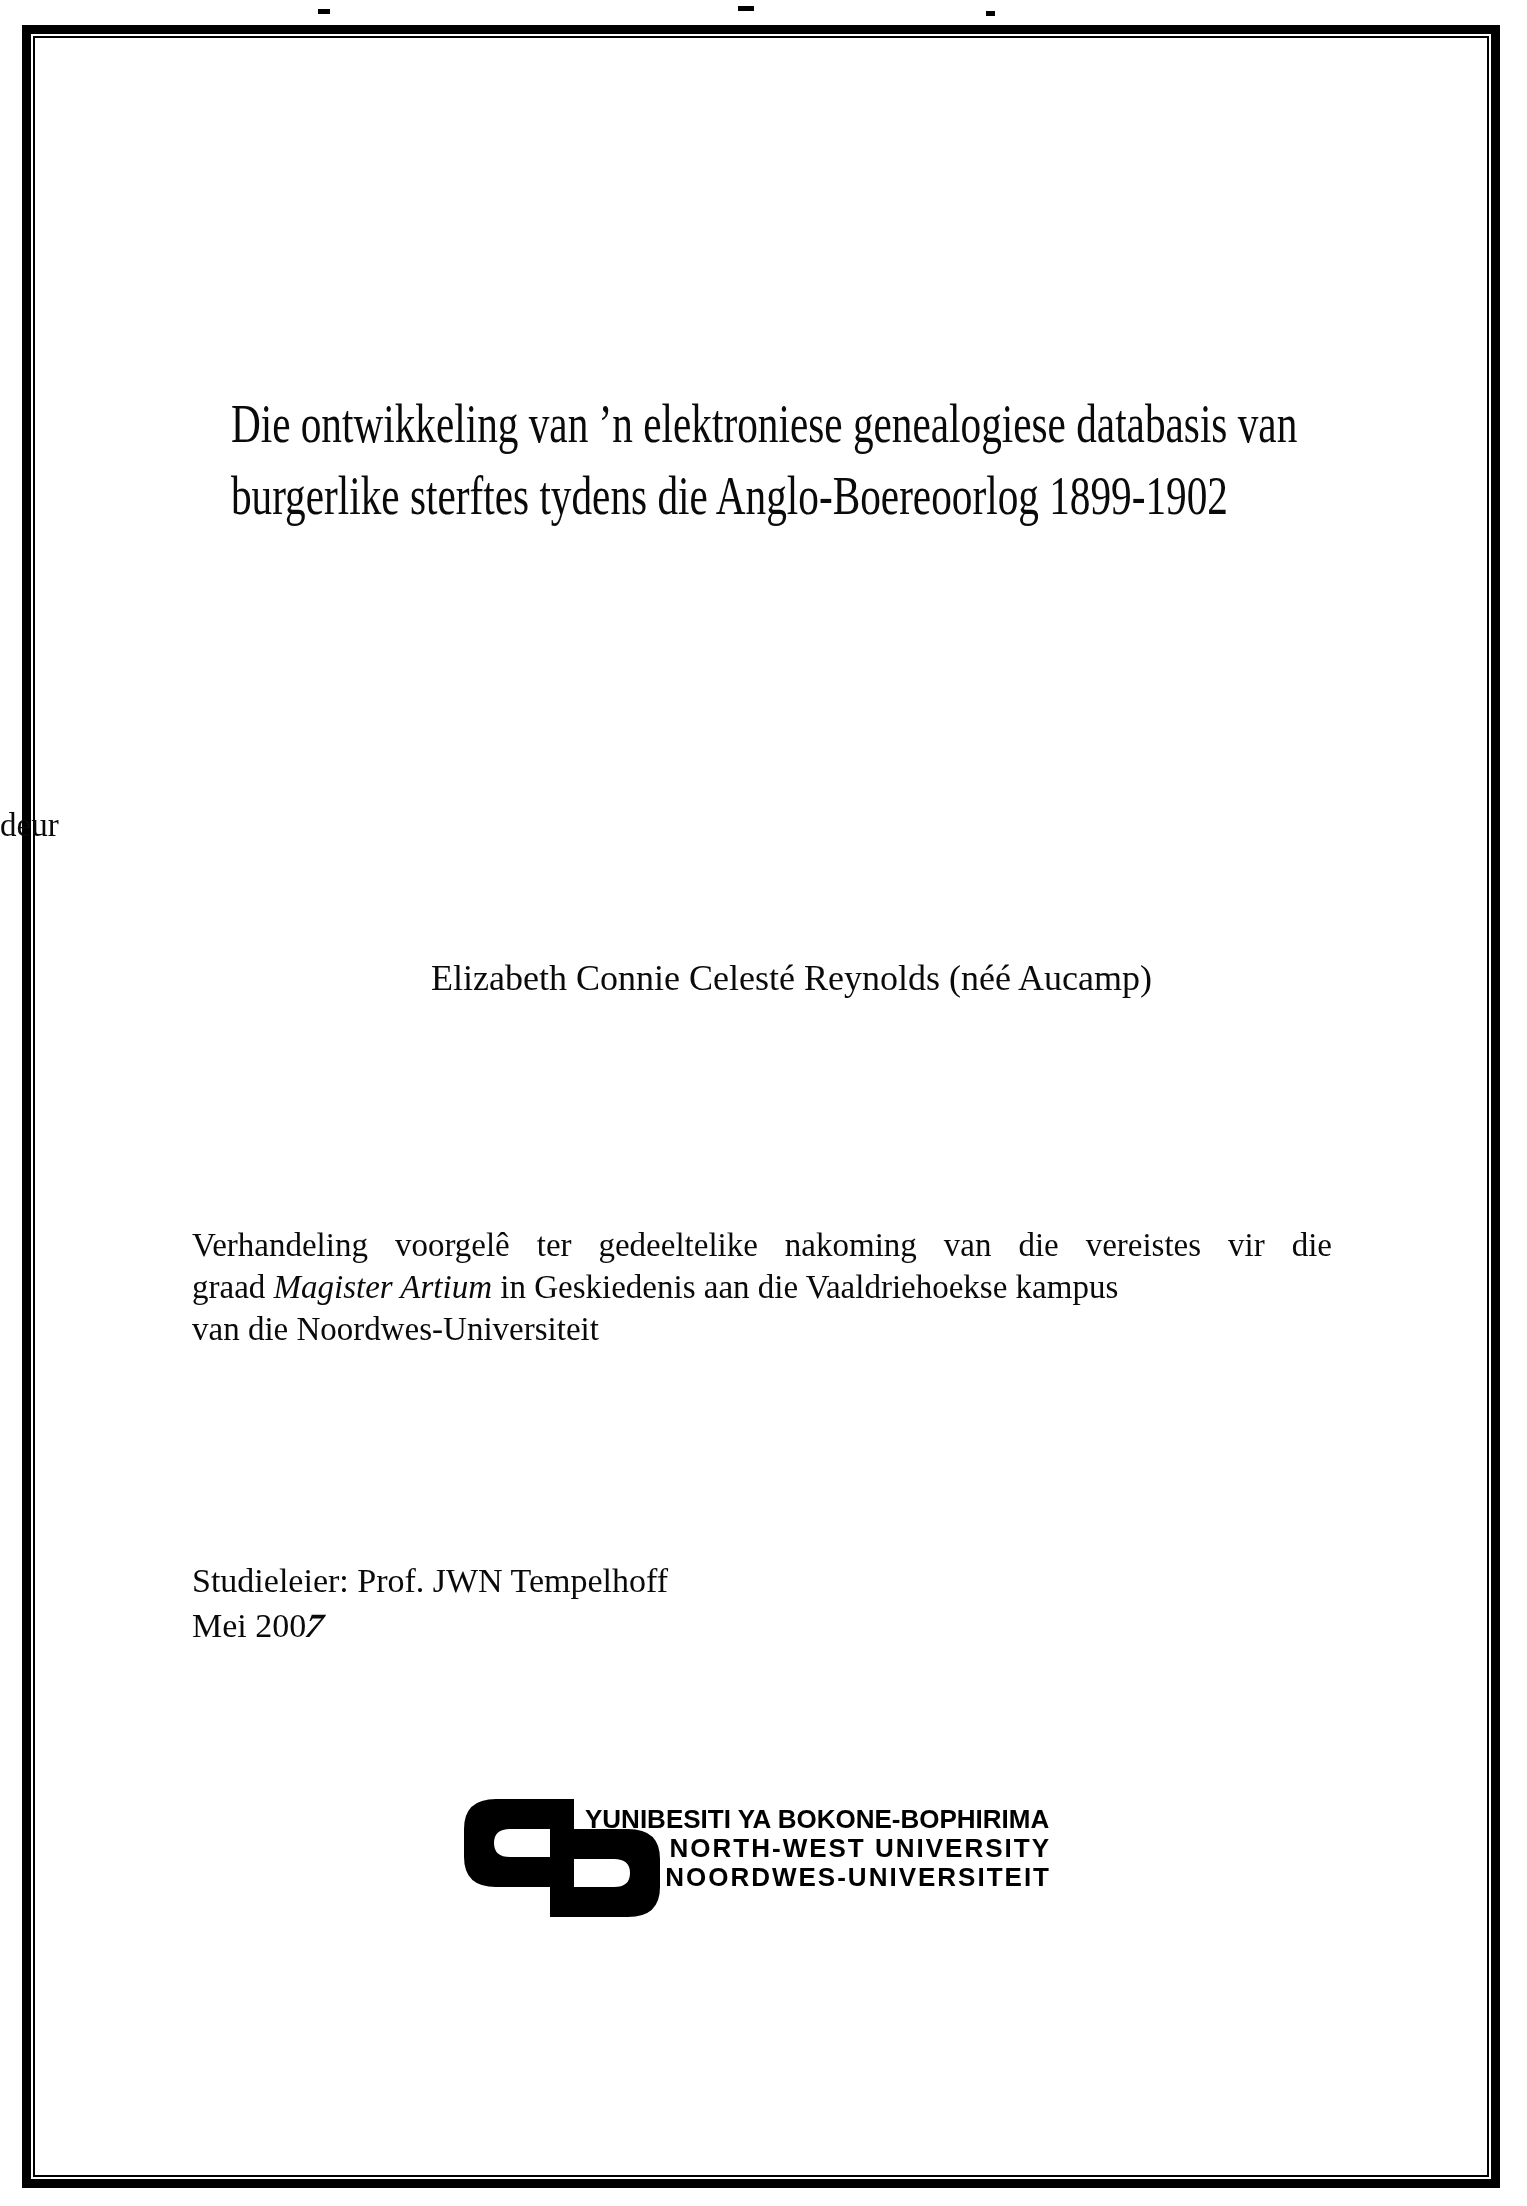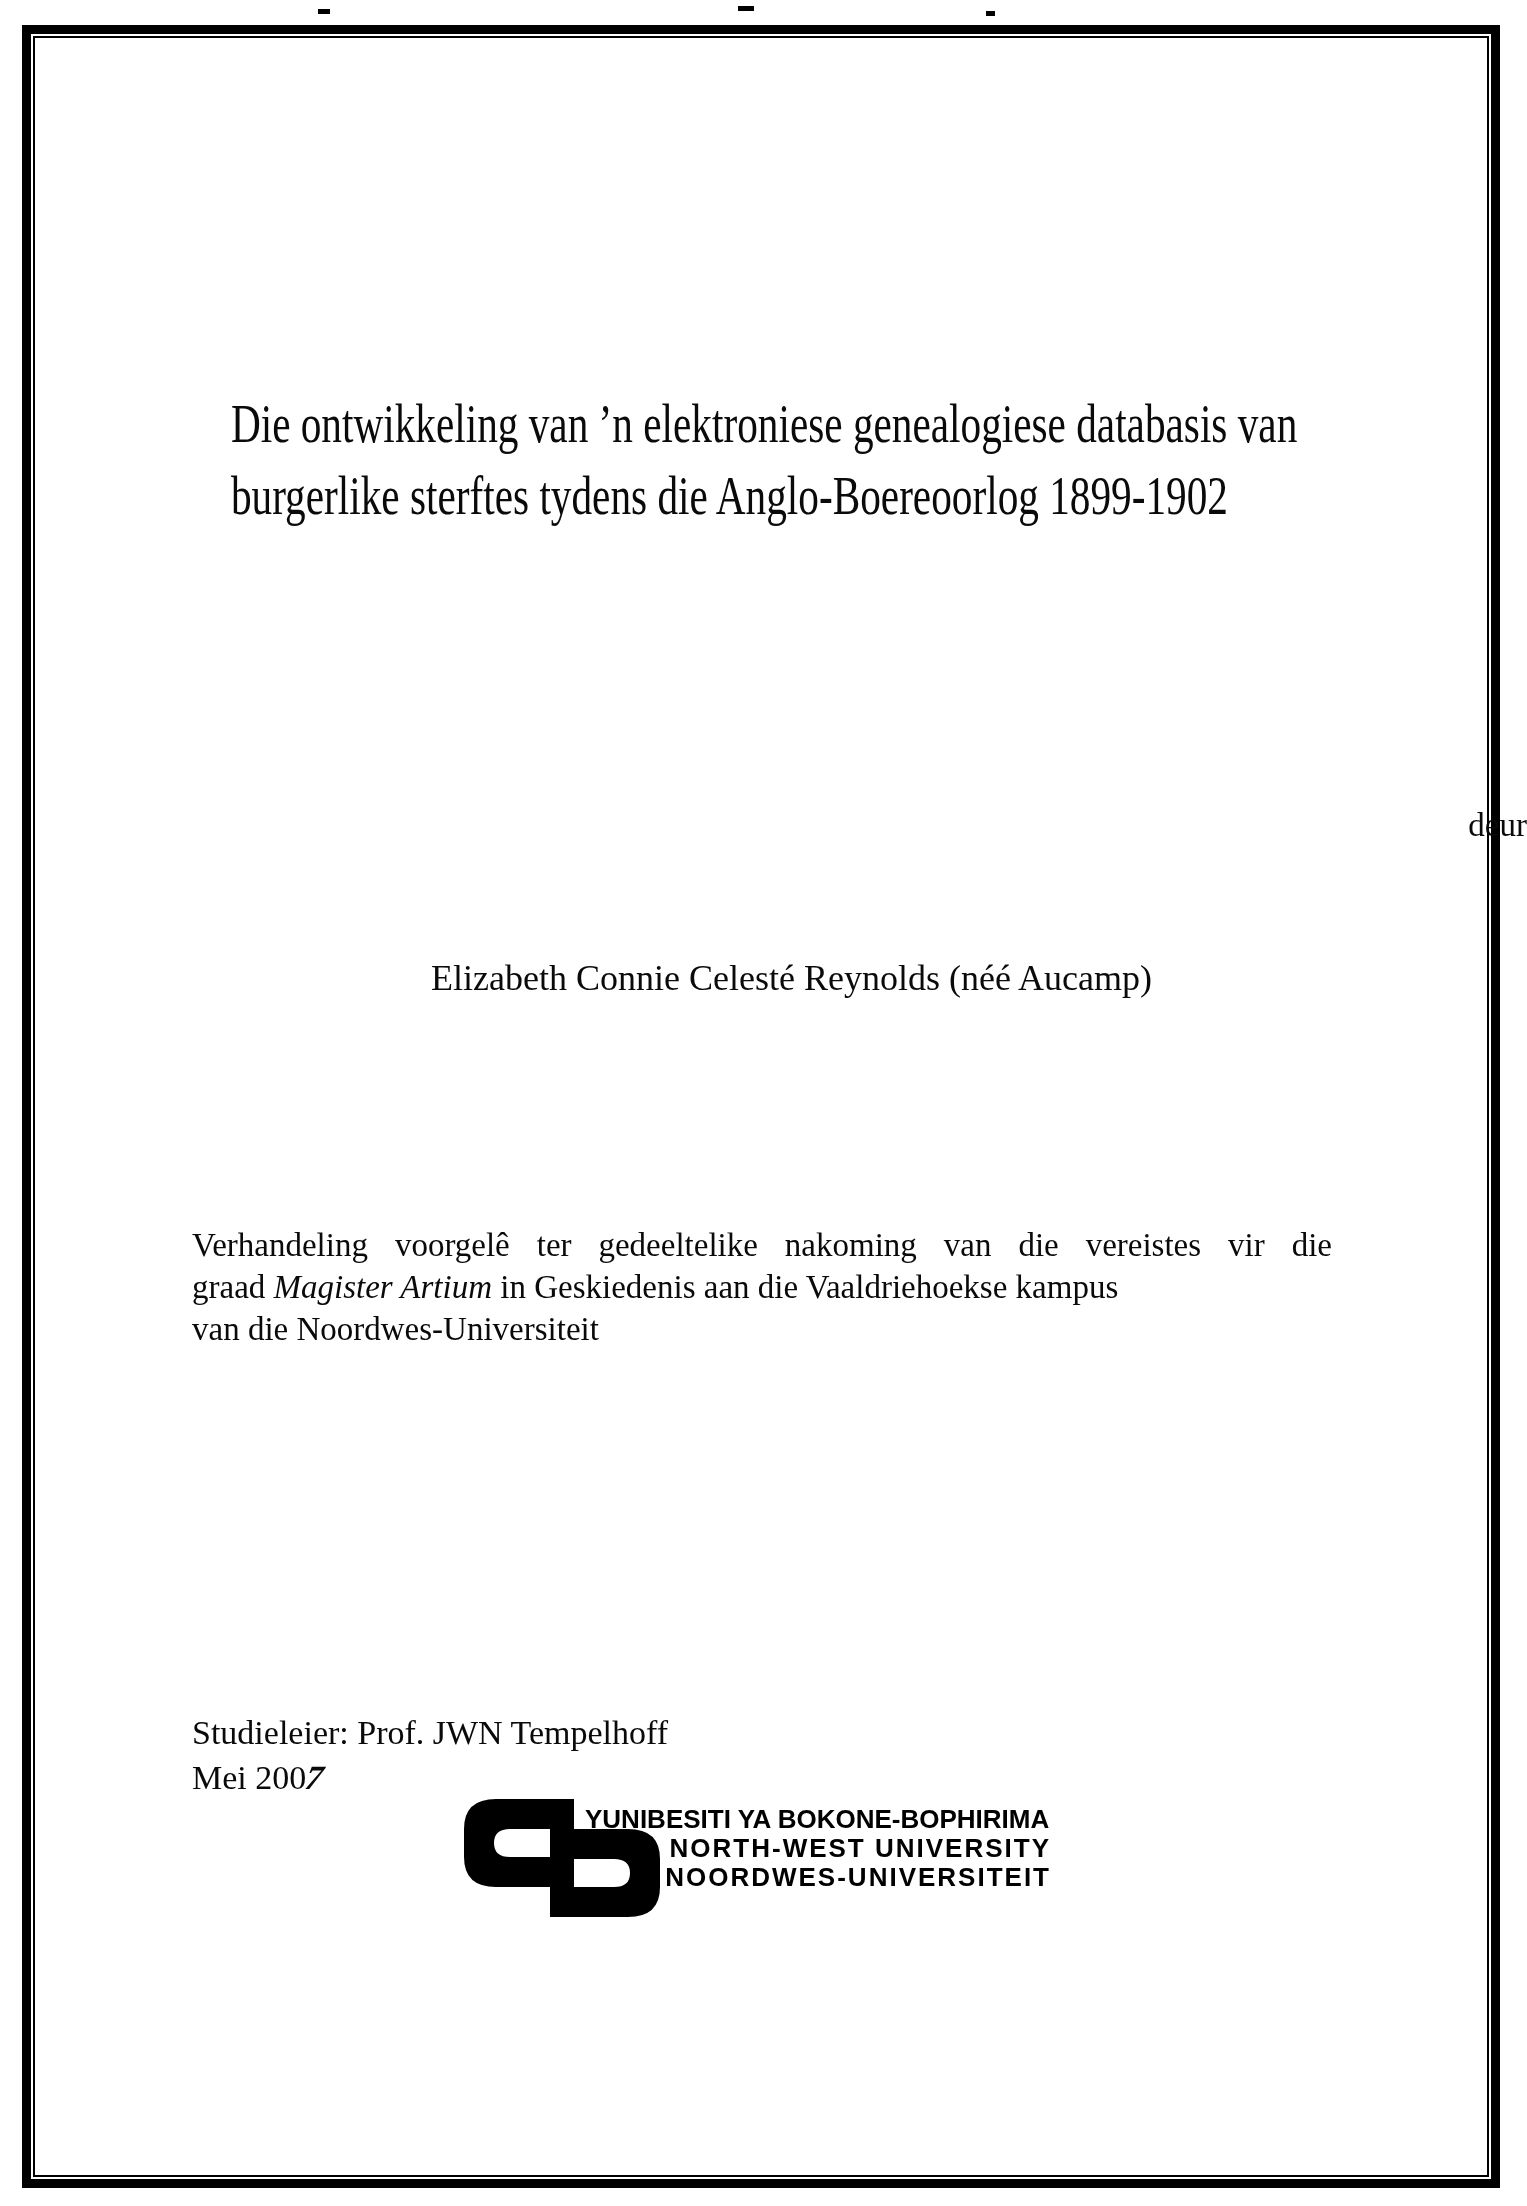--- a/index.html
+++ b/index.html
@@ -40,21 +40,21 @@
     line-height: 72px;
     white-space: nowrap;
     padding-left: 40px;
   }
   .title-line { transform: scaleX(0.75); transform-origin: 50% 50%; }
 
   .byline {
     position: absolute;
     left: 0; top: 805px;
     width: 1527px;
-    text-align: right;
+    text-align: left;
     font-size: 33px;
     line-height: 40px;
   }
   .author {
     position: absolute;
     left: 0; top: 956px;
     width: 1527px;
     text-align: center;
     font-size: 36px;
     line-height: 44px;
@@ -70,21 +70,21 @@
   }
   .submission .justified {
     text-align: justify;
     text-align-last: justify;
     margin-top: 13px;
   }
   .it { font-style: italic; }
 
   .footer-block {
     position: absolute;
-    left: 192px; top: 1710px;
+    left: 192px; top: 1558px;
     font-size: 34px;
     line-height: 45px;
   }
   .seven {
     display: inline-block;
     transform: skewX(-20deg);
     font-weight: bold;
   }
 
   .logo {

